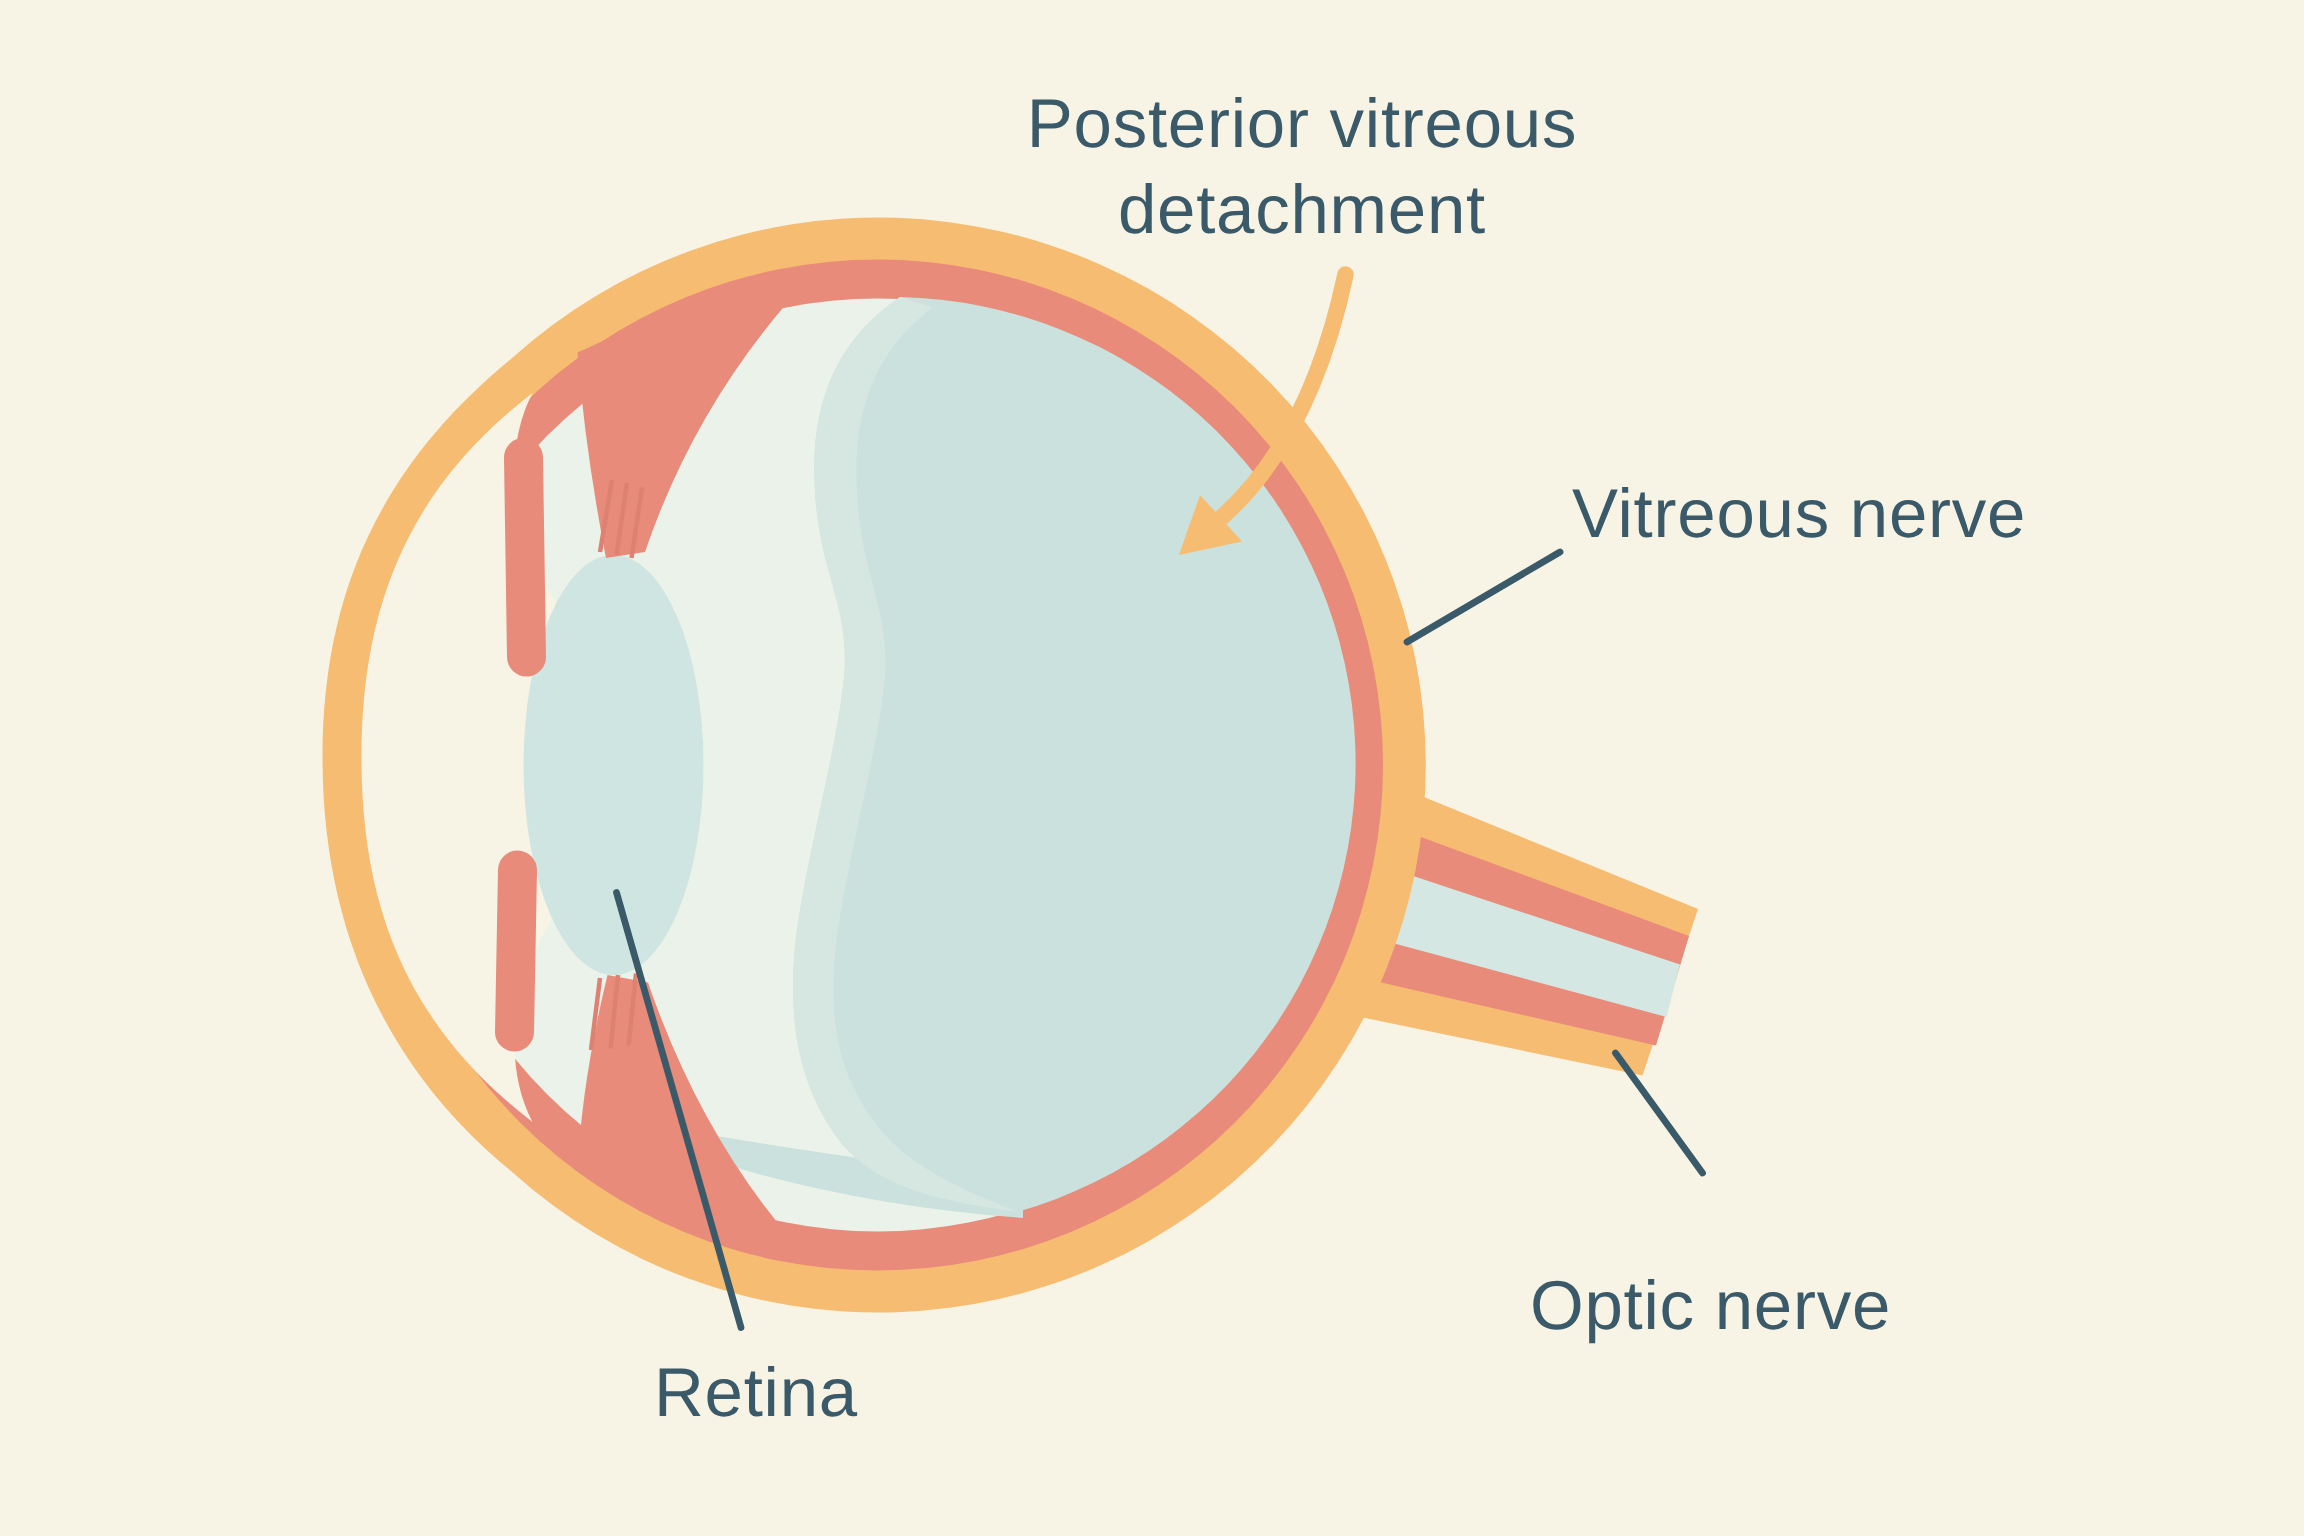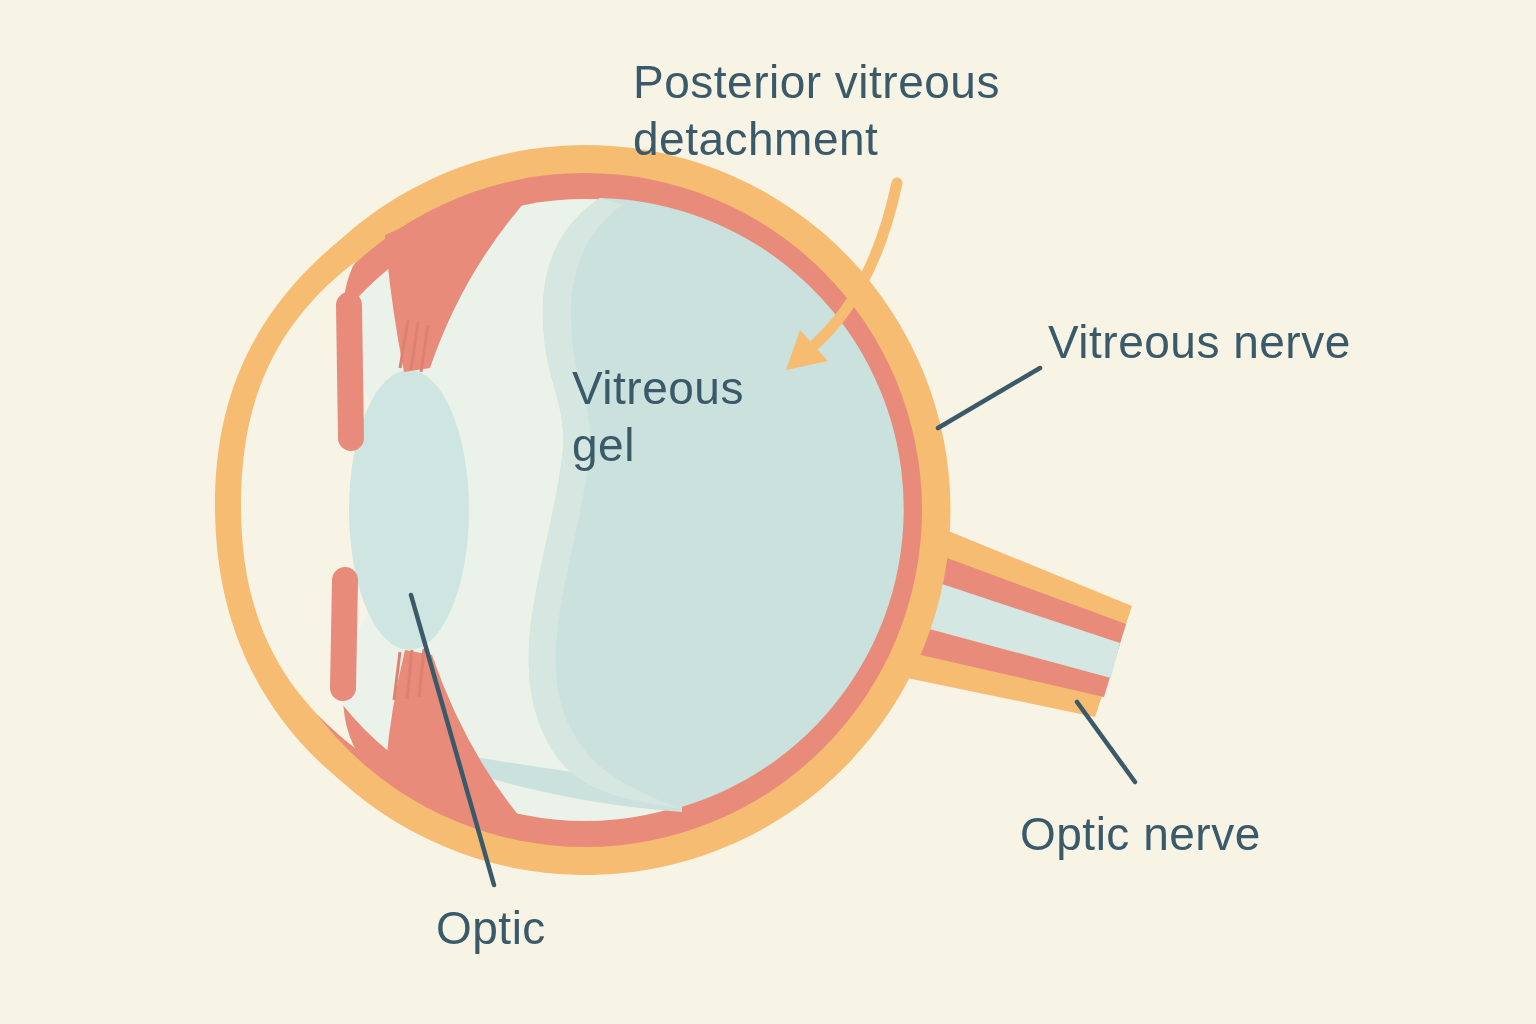--- a/index.html
+++ b/index.html
@@ -11,25 +11,25 @@
   }
   .stage svg{position:absolute;left:0;top:0;}
   .label{
     position:absolute;
     color:#3a5a6a;
     font-size:46px;
     line-height:1.24;
     letter-spacing:.5px;
     white-space:normal;
   }
-  .label.center{}
+  .label.center{text-align:center;}
   .lbl-pvd{left:633px;top:54px;width:470px;}
   .lbl-gel{left:572px;top:360px;width:240px;}
   .lbl-body{left:1048px;top:314px;width:360px;}
-  .lbl-nerve{left:1020px;top:806px;width:320px;}
+  .lbl-nerve{left:1020px;top:842px;width:320px;}
   .lbl-retina{left:436px;top:900px;width:220px;}
 </style>
 </head>
 <body>
 
 <div class="stage">
 
   <svg width="1536" height="1024" viewBox="0 0 1536 1024">
 
     <g>
@@ -86,20 +86,19 @@
 
     <g stroke="#3a5a6a" stroke-width="4.5" stroke-linecap="round">
       <path d="M 1040,368 L 938,428"></path>
       <path d="M 1077,702 L 1135,782"></path>
       <path d="M 411,595 L 494,885"></path>
     </g>
   </svg>
 
   <div class="label center lbl-pvd">Posterior vitreous detachment</div>
 
-  <div class="label center lbl-gel">Vitreous gel</div>
 
   <div class="label lbl-body">Vitreous nerve</div>
 
   <div class="label lbl-nerve">Optic nerve</div>
 
-  <div class="label lbl-retina">Optic</div>
+  <div class="label lbl-retina">Retina</div>
 </div>
 
 </body></html>

